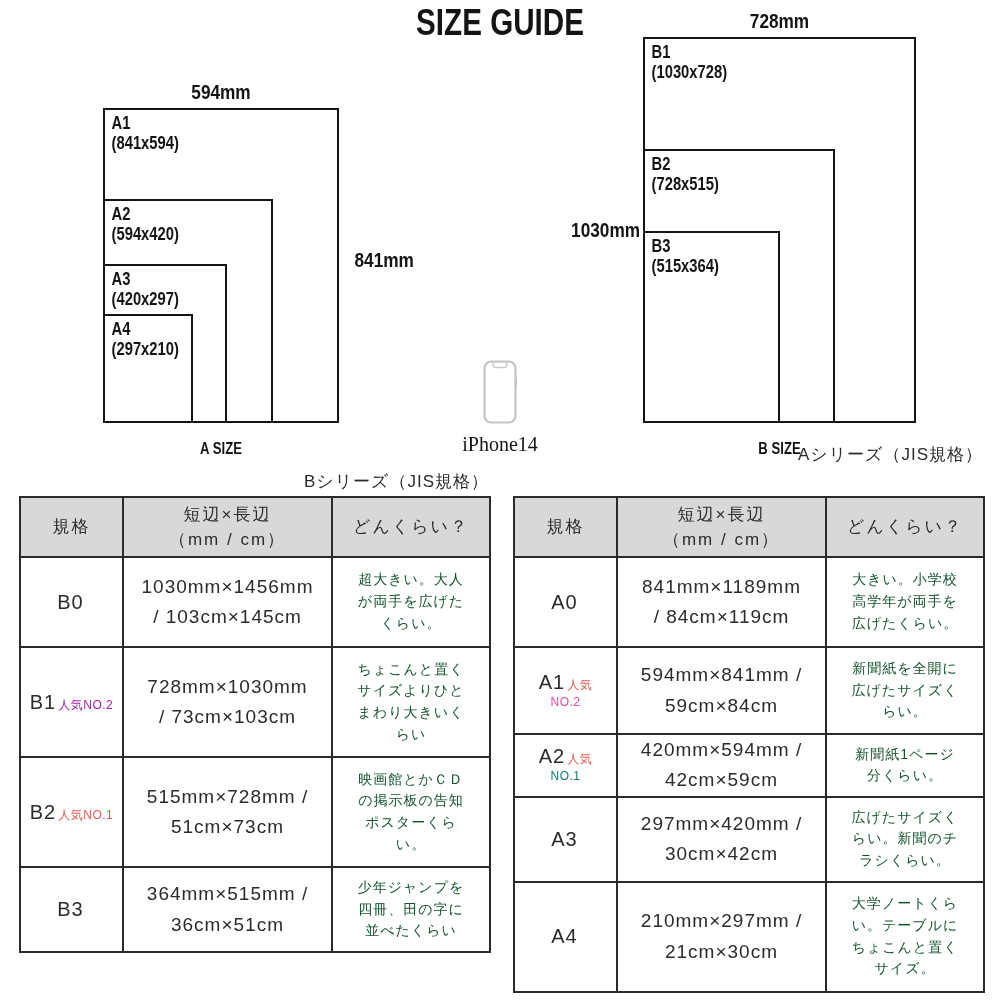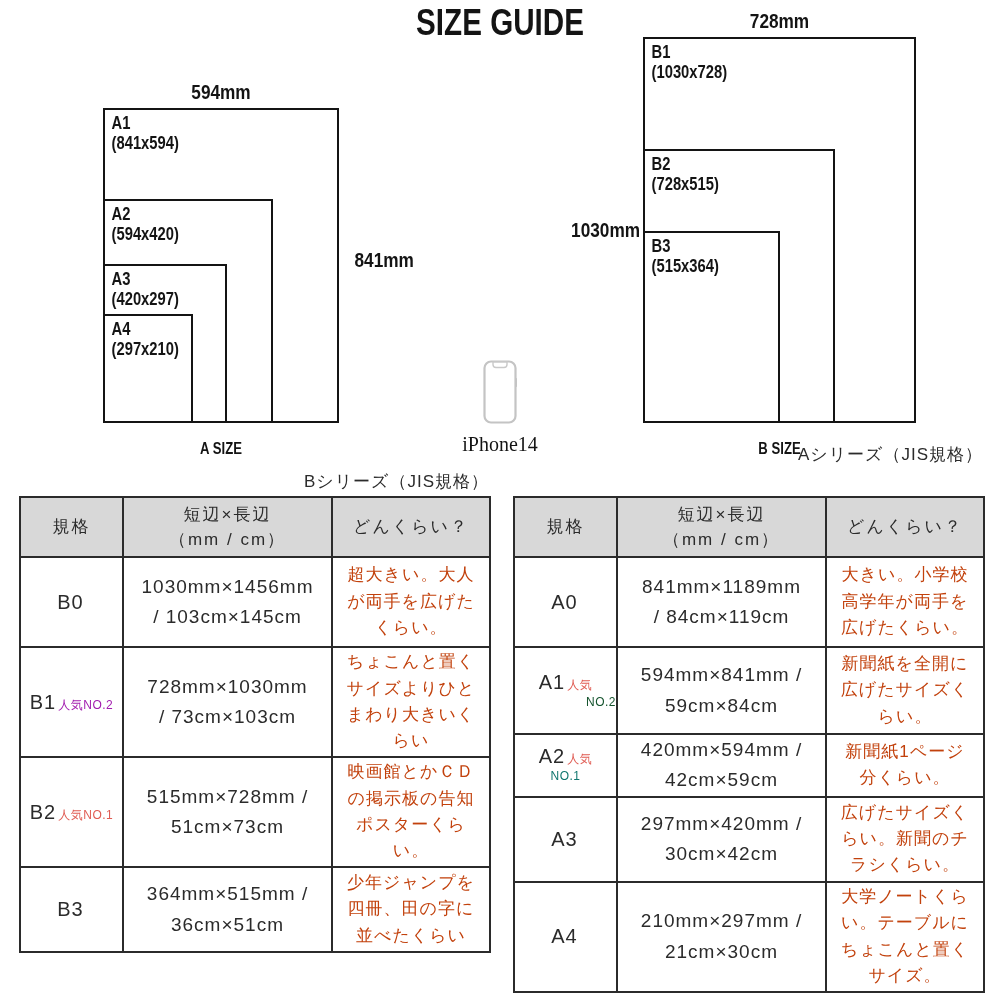--- a/index.html
+++ b/index.html
@@ -58,21 +58,21 @@
   table.sizes td, table.sizes th {
     border:2px solid #2b2b2b; vertical-align:middle; text-align:center;
     overflow:hidden;
   }
   table.sizes th {
     background:#d8d8d8; font-weight:400; font-size:17px; color:#2b2b2b;
     letter-spacing:2px; white-space:pre-line; line-height:1.5;
   }
   td.c1 { font-size:20px; letter-spacing:1px; color:#2b2b2b; }
   td.c2 { font-size:19px; letter-spacing:1px; color:#2b2b2b; white-space:pre-line; line-height:1.6; }
-  td.c3 { font-size:17px; letter-spacing:1px; color:#c2410c; white-space:pre-line; line-height:1.55; }
+  td.c3 { font-size:14px; letter-spacing:1px; color:#14532d; white-space:pre-line; line-height:1.55; }
   .pop  { font-size:12px; letter-spacing:0.5px; margin-left:2px; }
   .pop2 { margin-left:0; line-height:1.4; }
   col.w1 { width:103px; } col.w2 { width:209px; } col.w3 { width:158px; }
 </style>
 </head>
 <body>
 
 <div id="stage">
 
   <div class="main-title">SIZE GUIDE</div>
@@ -207,21 +207,21 @@
     </tr>
     <tr style="height:90px;">
       <td class="c1"><span>A0</span><span class="pop" style="color:#e05c53;"></span><div class="pop pop2" style="color:#e05c53;"></div></td>
       <td class="c2">841mm×1189mm
 / 84cm×119cm</td>
       <td class="c3">大きい。小学校
 高学年が両手を
 広げたくらい。</td>
     </tr>
     <tr style="height:87px;">
-      <td class="c1"><span>A1</span><span class="pop" style="color:#e05c53;">人気</span><div class="pop pop2" style="color:#14532d;text-align:right;">NO.2</div></td>
+      <td class="c1"><span>A1</span><span class="pop" style="color:#e05c53;">人気</span><div class="pop pop2" style="color:#ec4899;">NO.2</div></td>
       <td class="c2">594mm×841mm /
 59cm×84cm</td>
       <td class="c3">新聞紙を全開に
 広げたサイズく
 らい。</td>
     </tr>
     <tr style="height:62px;">
       <td class="c1"><span>A2</span><span class="pop" style="color:#e05c53;">人気</span><div class="pop pop2" style="color:#0f766e;">NO.1</div></td>
       <td class="c2">420mm×594mm /
 42cm×59cm</td>

